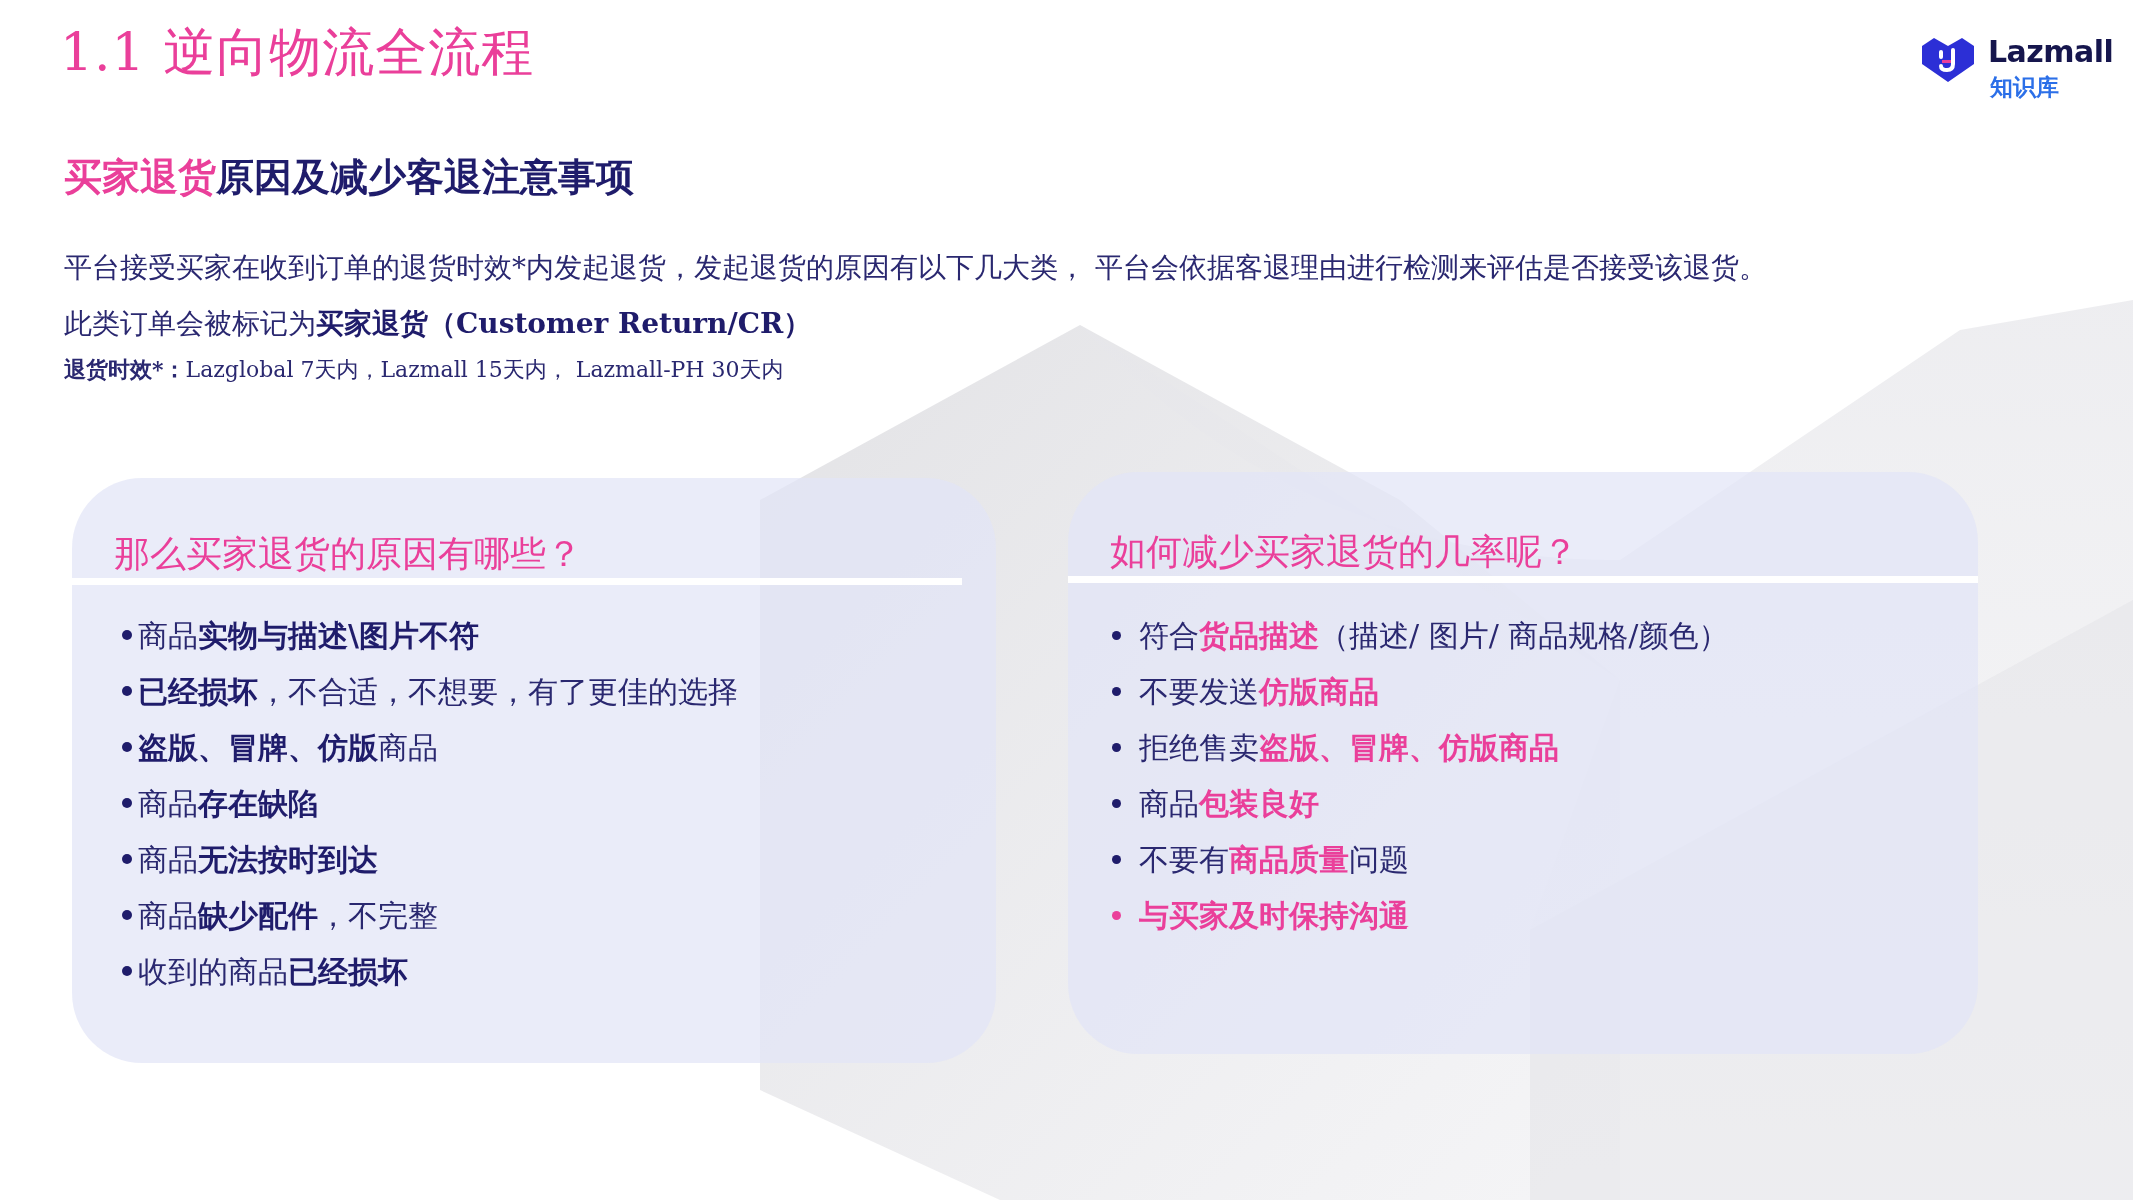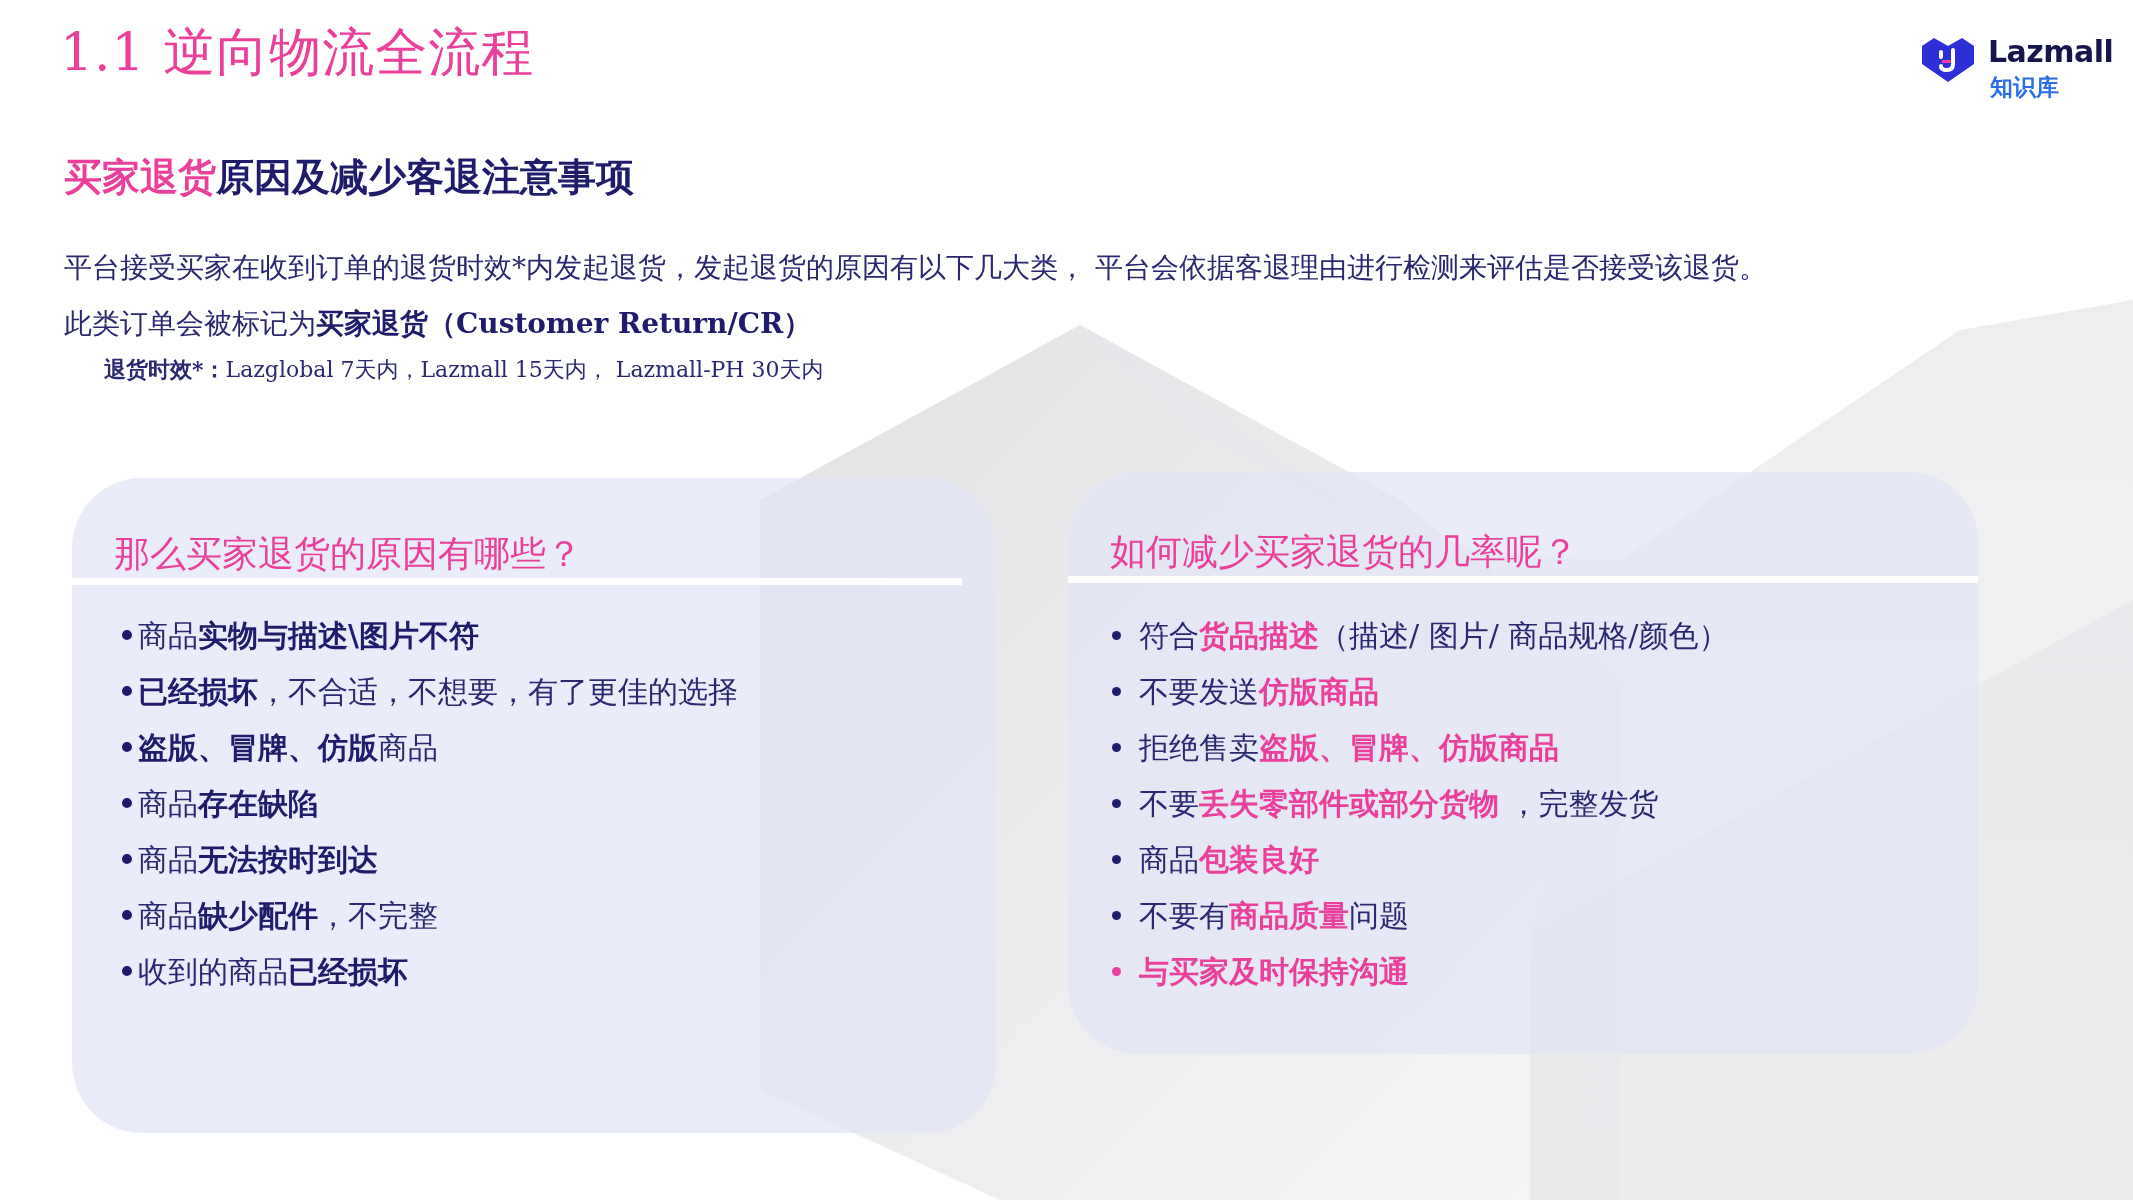--- a/index.html
+++ b/index.html
@@ -19,25 +19,25 @@
   .logo-word { position: absolute; left: 68px; top: 0px; font-family: "DejaVu Sans", sans-serif; font-weight: bold; font-size: 30px; color: #16164d; letter-spacing: -0.5px; }
   .logo-sub { position: absolute; left: 70px; top: 38px; font-family: "DejaVu Sans", sans-serif; font-weight: bold; font-size: 23px; color: #2b6fe8; text-align: center; }
   .logo-mark { position: absolute; left: 0; top: 2px; width: 56px; height: 48px; }
 
   .subtitle { position: absolute; left: 64px; top: 152px; font-size: 38px; font-weight: bold; color: #1f1c6b; }
   .subtitle .pink { color: #ea3f9a; }
 
   .intro { position: absolute; left: 64px; top: 240px; font-size: 28px; color: #2a2870; line-height: 56px; }
   .intro .bold { font-weight: bold; color: #1f1c6b; }
   .intro-line { white-space: nowrap; }
-  .intro-note { position: absolute; left: 64px; top: 355px; font-size: 22px; color: #2a2870; white-space: nowrap; margin-left: 40px; }
+  .intro-note { position: absolute; left: 64px; top: 355px; font-size: 22px; color: #2a2870; white-space: nowrap; }
   .intro-note .bold { font-weight: bold; }
 
   .card { position: absolute; background: rgba(226,229,246,0.72); border-radius: 70px; }
-  .card-left { left: 72px; top: 478px; width: 890px; height: 655px; padding-left: 34px; }
+  .card-left { left: 72px; top: 478px; width: 890px; height: 585px; padding-left: 34px; }
   .card-right { left: 1068px; top: 472px; width: 910px; height: 582px; }
   .card-title { position: absolute; font-size: 36px; color: #ea3f9a; white-space: nowrap; }
   .card-divider { position: absolute; height: 7px; background: #ffffff; }
 
   .list { position: absolute; list-style: none; margin: 0; padding: 0; }
   .list li { font-size: 30px; color: #2a2870; white-space: nowrap; height: 56px; line-height: 56px; }
   .list .b { font-weight: bold; color: #1f1c6b; }
   .list .p { font-weight: bold; color: #ea3f9a; }
   .bullet { display: inline-block; width: 10px; height: 10px; border-radius: 50%; background: #1f1c6b; vertical-align: middle; margin-right: 6px; position: relative; top: -3px; }
   .right-list .bullet { width: 9px; height: 9px; margin-right: 18px; }
@@ -103,18 +103,17 @@
   </ul>
 </div>
 
 <div class="card card-right">
   <div class="card-title" style="left:42px; top:56px;">如何减少买家退货的几率呢？</div>
   <div class="card-divider" style="left:0; top:104px; width:910px;"></div>
   <ul class="list right-list" style="left:44px; top:136px;">
     <li><span class="bullet"></span><span>符合</span><span class="p">货品描述</span><span>（描述/ 图片/ 商品规格/颜色）</span></li>
     <li><span class="bullet"></span><span>不要发送</span><span class="p">仿版商品</span><span></span></li>
     <li><span class="bullet"></span><span>拒绝售卖</span><span class="p">盗版、冒牌、仿版商品</span><span></span></li>
-    <li><span class="bullet"></span><span>不要</span><span class="p">丢失零部件或部分货物</span><span> ，完整发货</span></li>
     <li><span class="bullet"></span><span>商品</span><span class="p">包装良好</span><span></span></li>
     <li><span class="bullet"></span><span>不要有</span><span class="p">商品质量</span><span>问题</span></li>
     <li><span class="bullet pinkdot"></span><span></span><span class="p">与买家及时保持沟通</span><span></span></li>
   </ul>
 </div>
 
 </body></html>

